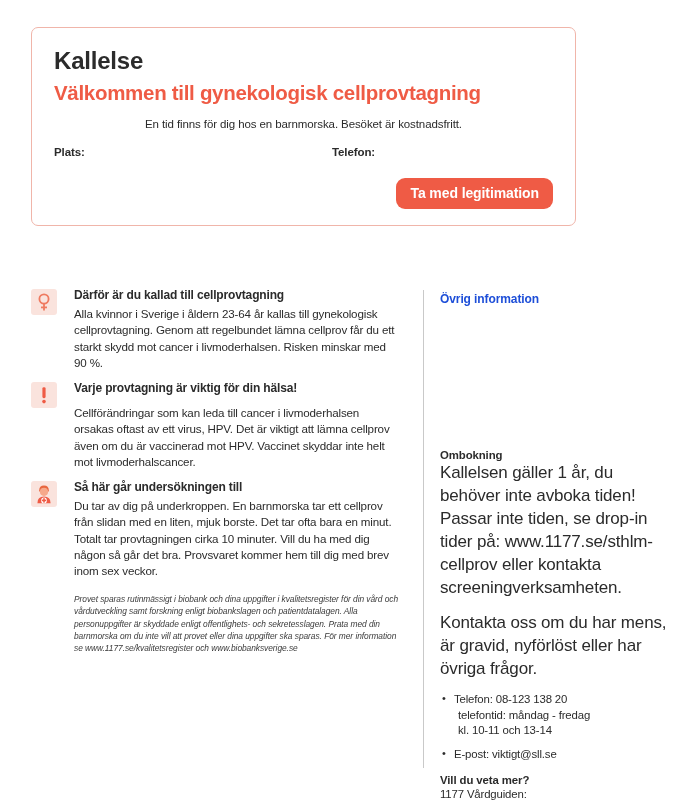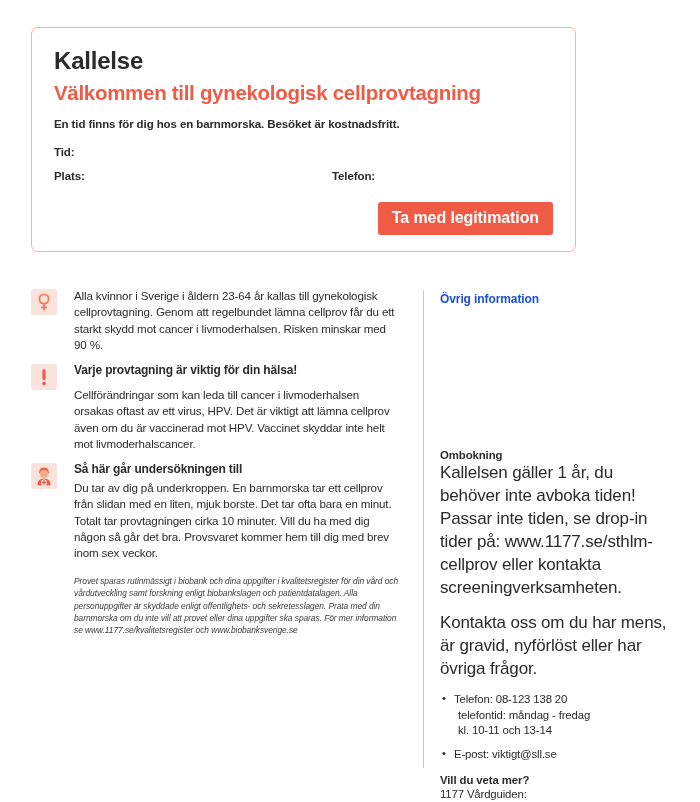--- a/index.html
+++ b/index.html
@@ -39,24 +39,25 @@
   .card-subtitle {
     font-size: 20.5px;
     font-weight: bold;
     color: #ef5b45;
     letter-spacing: -0.3px;
     margin: 0 0 14px 0;
     line-height: 1.15;
   }
   .card-intro {
     font-size: 11.5px;
-    font-weight: bold;
+    font-weight: normal;
     color: #2b2b2b;
     margin: 0 0 16px 0;
     letter-spacing: -0.1px;
+    text-align: center;
   }
   .field-row {
     font-size: 11.5px;
     font-weight: bold;
     color: #2b2b2b;
     margin-bottom: 10px;
     position: relative;
     height: 14px;
     letter-spacing: -0.1px;
   }
@@ -72,26 +73,26 @@
     text-align: center;
   }
   .btn-wrap {
     text-align: right;
     margin-top: 18px;
   }
   .legit-btn {
     display: inline-block;
     background: #ef5b45;
     color: #ffffff;
-    font-size: 16px;
+    font-size: 14px;
     font-weight: bold;
     letter-spacing: -0.1px;
     padding: 7px 14px 8px 14px;
     border: none;
-    border-radius: 3px;
+    border-radius: 9px;
     cursor: pointer;
     font-family: "Liberation Sans", sans-serif;
   }
 
   
   .columns {
     position: absolute;
     left: 31px;
     top: 288px;
     width: 639px;
@@ -221,24 +222,20 @@
 </style>
 </head>
 <body>
 
 <div class="card">
   <h1 class="card-title">Kallelse</h1>
   <h2 class="card-subtitle">Välkommen till gynekologisk cellprovtagning</h2>
   <p class="card-intro">En tid finns för dig hos en barnmorska. Besöket är kostnadsfritt.</p>
 
   <div class="field-row">
-    <span class="field-label-left">Tid:</span>
-    <span class="field-label-mid"></span>
-  </div>
-  <div class="field-row">
     <span class="field-label-left">Plats:</span>
     <span class="field-label-mid">Telefon:</span>
   </div>
 
   <div class="btn-wrap">
     <button class="legit-btn">Ta med legitimation</button>
   </div>
 </div>
 
 <div class="columns">
@@ -246,20 +243,21 @@
   <div class="col-left">
 
     <div class="section">
       <span class="sec-icon">
         <svg width="26" height="26" viewBox="0 0 26 26">
           <circle cx="13" cy="10" r="4.6" fill="none" stroke="#ef7a60" stroke-width="1.8"></circle>
           <line x1="13" y1="14.8" x2="13" y2="21.5" stroke="#ef7a60" stroke-width="1.8"></line>
           <line x1="10" y1="18.4" x2="16" y2="18.4" stroke="#ef7a60" stroke-width="1.8"></line>
         </svg>
       </span>
+      <h3 class="sec-head">Därför är du kallad till cellprovtagning</h3>
       <p class="sec-p">Alla kvinnor i Sverige i åldern 23-64 år kallas till gynekologisk cellprovtagning. Genom att regelbundet lämna cellprov får du ett starkt skydd mot cancer i livmoderhalsen. Risken minskar med 90 %.</p>
     </div>
 
     <div class="section">
       <span class="sec-icon">
         <svg width="26" height="26" viewBox="0 0 26 26">
           <rect x="11.4" y="5.2" width="3.2" height="11" rx="1.4" fill="#ef5b45"></rect>
           <circle cx="13" cy="19.6" r="1.8" fill="#ef5b45"></circle>
         </svg>
       </span>

